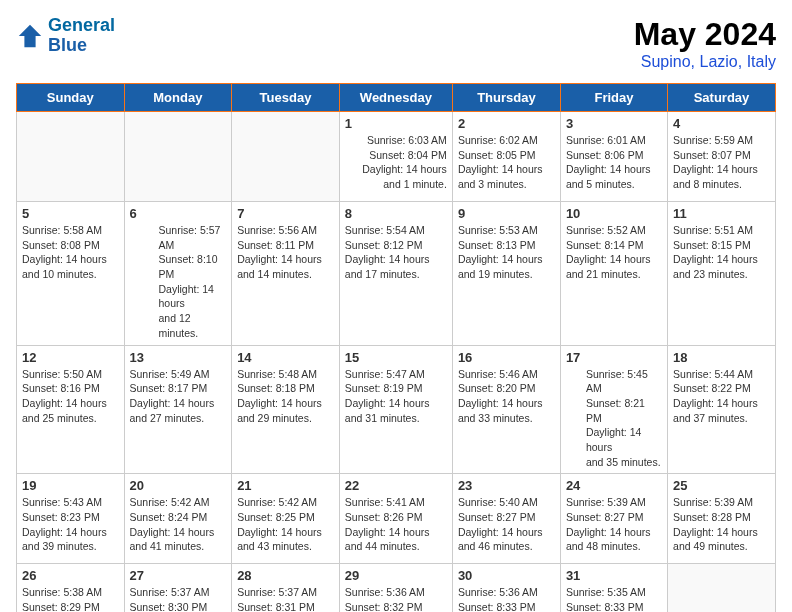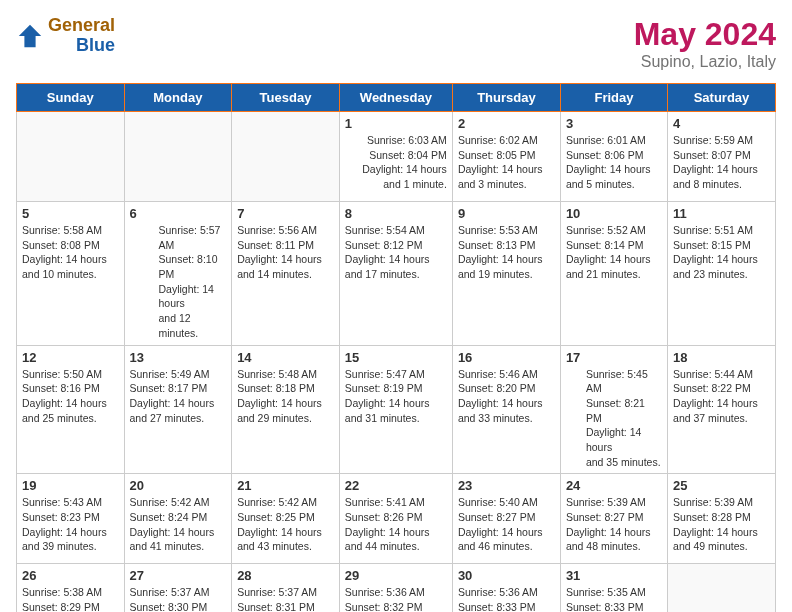--- a/index.html
+++ b/index.html
@@ -21,44 +21,43 @@
       align-items: center;
     }
     .logo-text {
       display: flex;
       flex-direction: column;
       line-height: 1.1;
     }
     .logo-general {
       font-size: 18px;
       font-weight: bold;
-      color: #a16207;
+      color: #0369a1;
     }
     .logo-blue {
       font-size: 18px;
       font-weight: bold;
       color: #1a5fa8;
-      text-align: right;
     }
     .logo-icon {
       width: 28px;
       height: 28px;
       margin-right: 4px;
     }
     .title-section {
       text-align: right;
     }
     .month-year {
       font-size: 32px;
       font-weight: bold;
-      color: #be185d;
+      color: #000000;
     }
     .location {
       font-size: 16px;
-      color: #737373;
+      color: #1d4ed8;
     }
     .calendar {
       width: 100%;
       border-collapse: collapse;
       font-size: 11px;
     }
     .calendar th {
       background-color: #1a5fa8;
       color: #fff;
       text-align: center;

